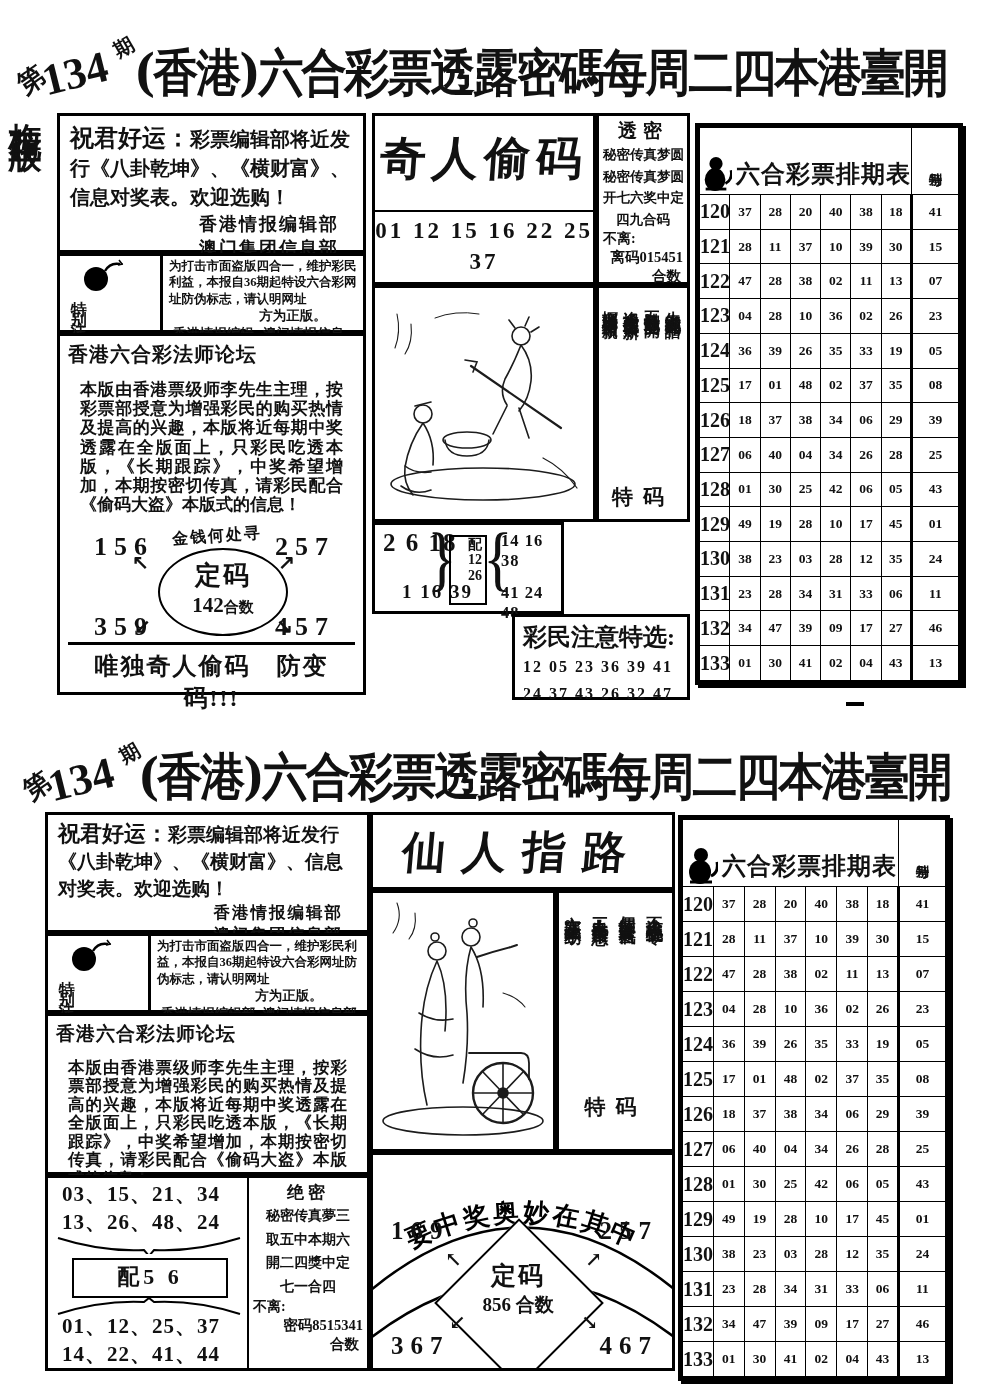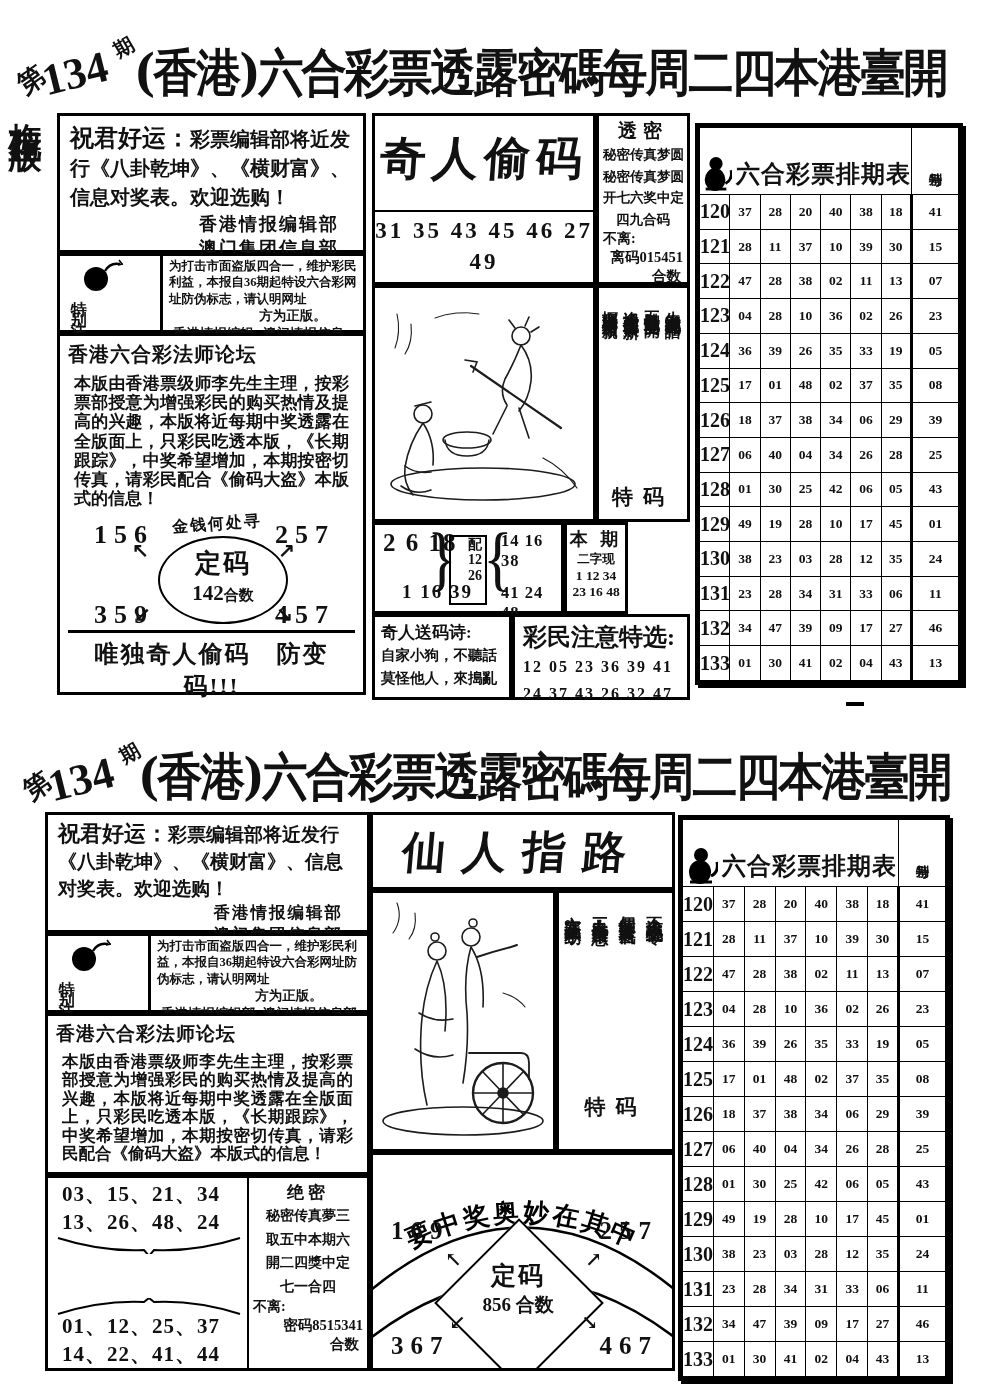--- a/index.html
+++ b/index.html
@@ -24,21 +24,21 @@
   .greet .body{font-size:20px;font-weight:bold;line-height:1.45;}
   .greet .sign{display:block;text-align:right;font-size:18px;font-weight:900;letter-spacing:2px;padding-right:14px;line-height:1.35;}
   .notice{display:flex;}
   .notice .lcell{width:100px;border-right:3px solid #000;position:relative;flex:0 0 auto;}
   .notice .lbl{position:absolute;left:8px;bottom:2px;font-size:16px;font-weight:bold;letter-spacing:10px;line-height:1.3;white-space:nowrap;}
   .notice .rcell{flex:1;padding:2px 6px;font-size:12.5px;font-weight:bold;line-height:1.3;}
   .notice .rright{text-align:center;padding-left:60px;font-size:13.5px;font-weight:bold;}
   .notice .rsigns{display:flex;justify-content:space-between;font-size:13.5px;font-weight:bold;padding:1px 4px;}
   .forum{padding:5px 8px;}
   .forum h3{margin:0 0 4px 0;font-size:20px;letter-spacing:1px;}
-  .forum p{margin:6px;font-size:17px;font-weight:bold;line-height:1.13;text-align:justify;}
+  .forum p{margin:12px;font-size:17px;font-weight:bold;line-height:1.13;text-align:justify;}
   .numrow{font-size:25px;font-weight:bold;letter-spacing:4px;text-align:center;margin-top:6px;font-family:"Liberation Serif",serif;}
 
   
   .diag{position:relative;height:112px;margin-top:2px;font-family:"Liberation Serif",serif;}
   .diag .n{position:absolute;font-size:26px;font-weight:bold;letter-spacing:7px;}
   .diag .arcword{position:absolute;left:104px;top:0px;font-size:16px;font-weight:900;letter-spacing:2px;transform:rotate(-4deg);}
   .ellipse{position:absolute;left:90px;top:22px;width:126px;height:84px;border:2.5px solid #000;border-radius:50%;text-align:center;}
   .ellipse .dm{font-size:26px;font-weight:900;margin-top:8px;letter-spacing:2px;}
   .ellipse .hs{font-size:21px;font-weight:bold;}
   .ellipse .hs small{font-size:15px;}
@@ -177,20 +177,21 @@
       <span class="n" style="right:20px;bottom:-4px;">457</span>
     </div>
     <div class="divline"></div>
     <div class="slogan">唯独奇人偷码　防变码!!!</div>
   </div>
 
   <div class="box" style="left:372px;top:113px;width:224px;height:172px;">
     <div class="qtitle">
         <div class="callig">奇人偷码</div>
       </div>
+    <div class="qnums">01 12 15 16 22 25 37</div>
     <div class="qnums">31 35 43 45 46 27 49</div>
   </div>
 
   <div class="box toumi" style="left:596px;top:113px;width:94px;height:172px;">
     <div class="t">透密</div>
     <div class="l">秘密传真梦圆</div>
     <div class="l">秘密传真梦圆</div>
     <div class="l">开七六奖中定</div>
     <div class="l">四九合码</div>
     <div class="bl">不离:</div>
@@ -234,33 +235,22 @@
   <div class="box combo" style="left:372px;top:522px;width:192px;height:92px;">
     <span class="lt">2 6 18</span>
     <span class="lb">1 16 39</span>
     <span class="brc br1">}</span>
     <span class="pei"><span>配</span><br><span>12</span><br><span>26</span></span>
     <span class="brc br2">{</span>
     <span class="rt">14 16 38</span>
     <span class="rb">41 24 48</span>
   </div>
 
-  <div class="box mini" style="left:564px;top:522px;width:64px;height:92px;">
-    <div class="t">本 期</div>
-    <div class="s">二字现</div>
-    <div class="r">1 12 34</div>
-    <div class="r">23 16 48</div>
-  </div>
-
-
-  <div class="box shima" style="left:372px;top:614px;width:140px;height:86px;">
-    <div class="t">奇人送码诗:</div>
-    <div class="l">自家小狗，不聽話</div>
-    <div class="l">莫怪他人，來搗亂</div>
-  </div>
+
+
 
   <div class="box texuan" style="left:512px;top:614px;width:178px;height:86px;">
     <div class="t">彩民注意特选:</div>
     <div class="l">12 05 23 36 39 41</div>
     <div class="l">24 37 43 26 32 47</div>
   </div>
 
   <div class="twrap" style="left:695px;top:123px;width:268px;height:562px;">
     <table class="paiqi">
       <thead>
@@ -464,20 +454,21 @@
     <h3 style="font-size:19px;">香港六合彩法师论坛</h3>
     <p style="font-size:16.5px;line-height:1.12;">本版由香港票级师李先生主理，按彩票部授意为增强彩民的购买热情及提高的兴趣，本版将近每期中奖透露在全版面上，只彩民吃透本版，《长期跟踪》，中奖希望增加，本期按密切传真，请彩民配合《偷码大盗》本版式的信息！</p>
   </div>
 
   <div class="box bnums" style="left:45px;top:1175px;width:325px;height:196px;">
     <span class="row" style="top:2px;">03、15、21、34</span>
     <span class="row" style="top:30px;">13、26、48、24</span>
     <svg class="abs" style="left:8px;top:58px;" width="186" height="18" viewBox="0 -2 186 18">
       <path d="M2 0 Q46 14 88 12 L93 18 L98 12 Q140 14 184 0" stroke="#000" stroke-width="2" fill="none"></path>
     </svg>
+    <div class="peibox" style="top:80px;">配5 6</div>
     <svg class="abs" style="left:8px;top:120px;" width="186" height="18" viewBox="0 -2 186 18">
       <path d="M2 14 Q46 0 88 2 L93 -2 L98 2 Q140 0 184 14" stroke="#000" stroke-width="2" fill="none"></path>
     </svg>
     <span class="row" style="top:134px;">01、12、25、37</span>
     <span class="row" style="top:162px;">14、22、41、44</span>
     <div class="juemi">
       <div class="t">绝密</div>
       <div class="l">秘密传真夢三</div>
       <div class="l">取五中本期六</div>
       <div class="l">開二四獎中定</div>

